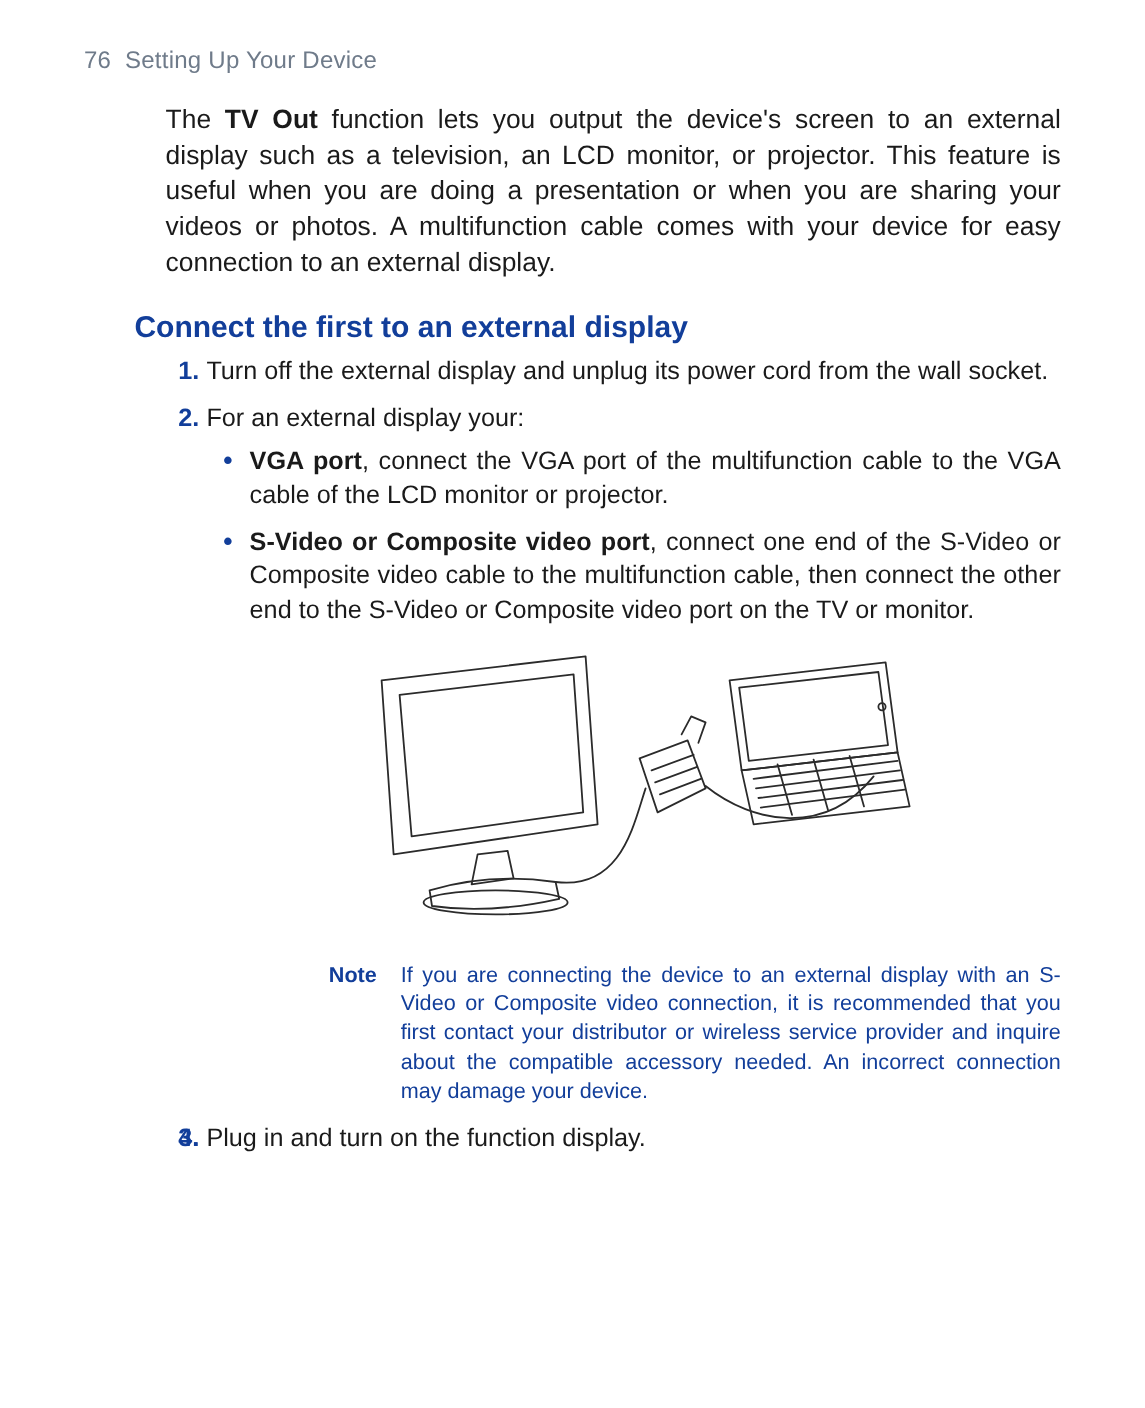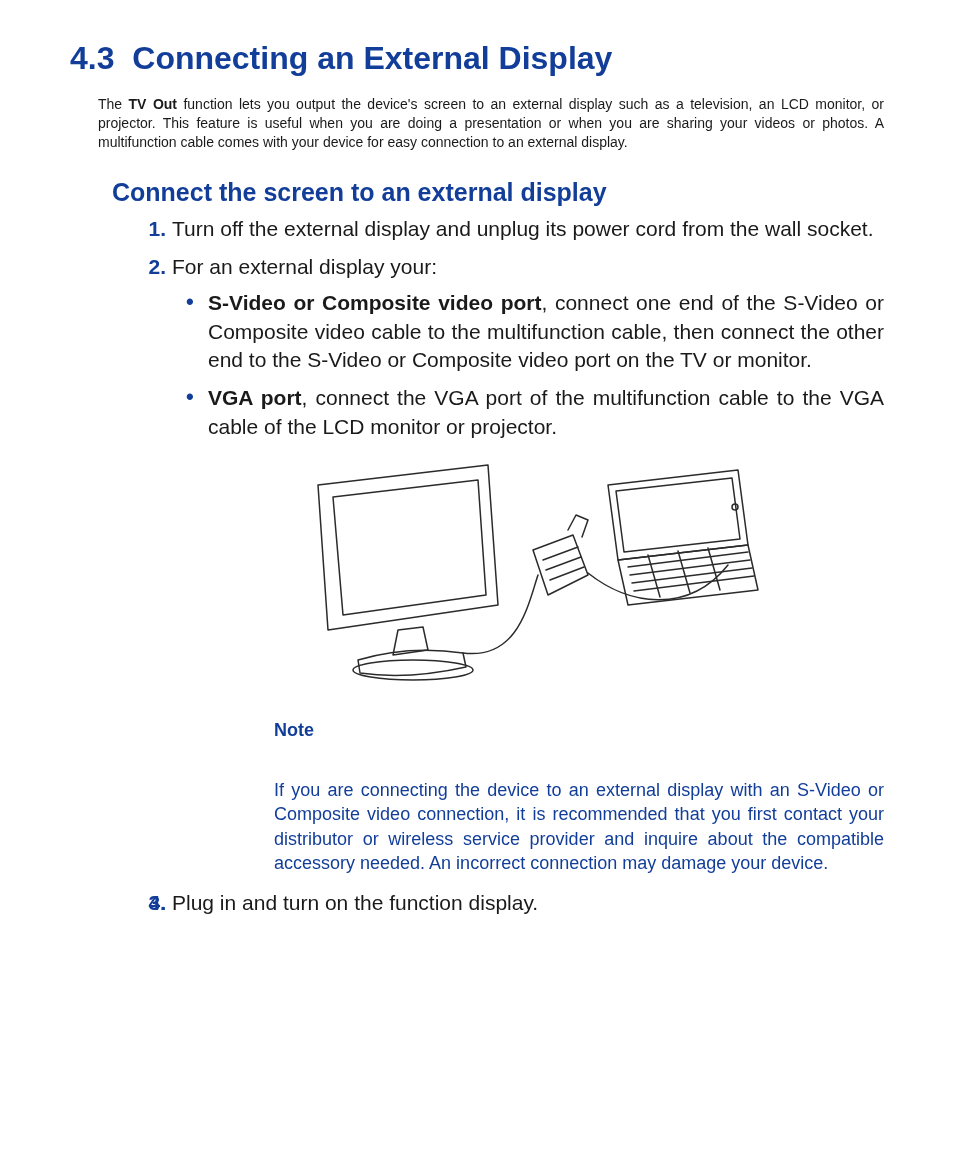--- a/index.html
+++ b/index.html
@@ -1,65 +1,65 @@
 <!DOCTYPE html>
 <html><head>
 <meta charset="utf-8">
 <style>
   * { box-sizing: border-box; margin: 0; padding: 0; }
   html, body { width: 954px; height: 1173px; background: #fff; font-family: "Segoe UI", "Myriad Pro", Arial, sans-serif; color: #1a1a1a; }
   .page { padding: 40px 70px 40px 70px; }
   .header-line { font-size: 20px; color: #6f7b8a; font-weight: 400; margin-bottom: 22px; letter-spacing: 0.2px; }
   .header-line .pg { }
   .h1 { font-size: 32px; font-weight: 700; color: #123e9a; margin-bottom: 18px; }
-  .intro { font-size: 14px; line-height: 1.35; text-align: justify; margin-left: 28px; margin-bottom: 26px; }
+  .intro { font-size: 22px; line-height: 1.35; text-align: justify; margin-left: 68px; margin-bottom: 26px; }
   .intro .bold { font-weight: 700; }
   .h2 { font-size: 25px; font-weight: 700; color: #123e9a; margin-left: 42px; margin-bottom: 8px; }
   ol.steps { list-style: none; margin-left: 68px; font-size: 21px; line-height: 1.35; }
   ol.steps > li { position: relative; padding-left: 34px; margin-bottom: 10px; }
   ol.steps > li > .num { position: absolute; left: 0; top: 0; width: 28px; text-align: right; font-weight: 700; color: #123e9a; }
   ul.sub { list-style: none; margin-top: 8px; margin-left: 6px; }
   ul.sub > li { position: relative; padding-left: 30px; margin-bottom: 10px; text-align: justify; }
   ul.sub > li::before { content: "•"; position: absolute; left: 8px; top: 0; color: #123e9a; font-weight: 700; font-size: 22px; line-height: 1.2; }
   .bold { font-weight: 700; }
   .figure { display: flex; justify-content: center; margin: 14px 0 18px 0; }
-  .note-row { display: flex; font-size: 18px; color: #123e9a; margin-left: 102px; margin-right: 0; margin-bottom: 14px; text-align: justify; line-height: 1.35; flex-direction: column; }
+  .note-row { display: flex; font-size: 18px; color: #123e9a; margin-left: 102px; margin-right: 0; margin-bottom: 14px; text-align: justify; line-height: 1.35; }
   .note-row .label { font-weight: 700; flex: 0 0 60px; }
   .note-row .text { flex: 1; }
 </style>
 </head>
 <body>
 
 <div class="page">
 
+  <div class="header-line">
+    <span class="pg">76</span>&nbsp;&nbsp;<span>Setting Up Your Device</span>
+  </div>
 
-  <div class="h1">
-    <span>4.3</span>&nbsp;&nbsp;<span>Connecting an External Display</span>
-  </div>
 
   <p class="intro">
     <span>The </span><span class="bold">TV Out</span><span> function lets you output the device's screen to an external display such as a television, an LCD monitor, or projector. This feature is useful when you are doing a presentation or when you are sharing your videos or photos. A multifunction cable comes with your device for easy connection to an external display.</span>
   </p>
 
-  <div class="h2">Connect the screen to an external display</div>
+  <div class="h2">Connect the first to an external display</div>
 
   <ol class="steps">
     <li>
       <span class="num">1.</span>
       <span>Turn off the external display and unplug its power cord from the wall socket.</span>
     </li>
     <li>
       <span class="num">2.</span>
       <span>For an external display your:</span>
       <ul class="sub">
         <li>
-          <span class="bold">S-Video or Composite video port</span><span>, connect one end of the S-Video or Composite video cable to the multifunction cable, then connect the other end to the S-Video or Composite video port on the TV or monitor.</span>
+          <span class="bold">VGA port</span><span>, connect the VGA port of the multifunction cable to the VGA cable of the LCD monitor or projector.</span>
         </li>
         <li>
-          <span class="bold">VGA port</span><span>, connect the VGA port of the multifunction cable to the VGA cable of the LCD monitor or projector.</span>
+          <span class="bold">S-Video or Composite video port</span><span>, connect one end of the S-Video or Composite video cable to the multifunction cable, then connect the other end to the S-Video or Composite video port on the TV or monitor.</span>
         </li>
       </ul>
 
       <div class="figure">
         <svg width="480" height="245" viewBox="0 0 480 245">
           <g fill="none" stroke="#2b2b2b" stroke-width="1.5" stroke-linejoin="round" stroke-linecap="round">
 
             <path d="M30 30 L200 10 L210 150 L40 175 Z"></path>
             <path d="M45 42 L190 25 L198 140 L55 160 Z"></path>
             <path d="M110 175 L135 172 L140 195 L105 200 Z"></path>

